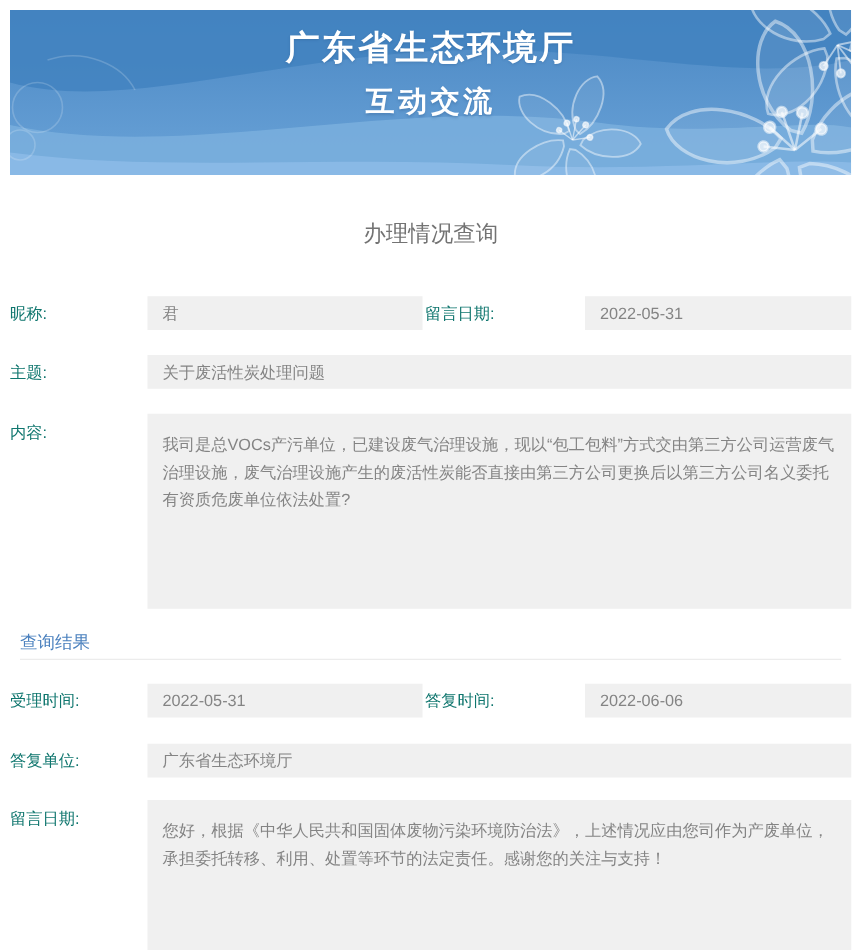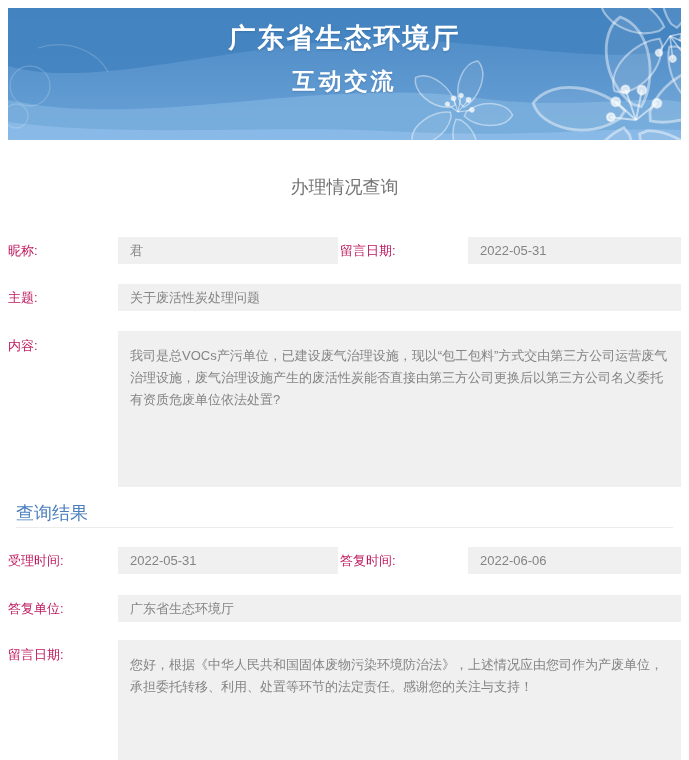--- a/index.html
+++ b/index.html
@@ -66,21 +66,21 @@
 
   .row-1 { margin-top: 39px; }
   .row-2 { margin-top: 20px; }
   .row-3 { margin-top: 20px; }
   .row-4 { margin-top: 19px; }
   .row-5 { margin-top: 21px; }
   .row-6 { margin-top: 18px; }
 
   .lbl {
     font-size: 13px;
-    color: #be185d;
+    color: #0f766e;
     line-height: 27px;
     white-space: nowrap;
   }
   .lbl.second { padding-left: 2px; }
   .area-row .lbl { line-height: 18px; padding-top: 6px; }
 
   .field {
     background: #f0f0f0;
     height: 27px;
     line-height: 27px;
@@ -95,21 +95,21 @@
     line-height: 22px;
     padding: 14px 12px;
     white-space: normal;
   }
   .field.area-content { min-height: 156px; }
   .field.area-reply   { min-height: 145px; }
 
   
   .section-title {
     margin: 16px 0 0 8px;
-    font-size: 18px;
+    font-size: 14px;
     color: #4a80be;
     line-height: 20px;
   }
   .divider {
     margin: 4px 8px 0 8px;
     border: 0;
     border-top: 1px solid #ececec;
     height: 0;
   }
 </style>

